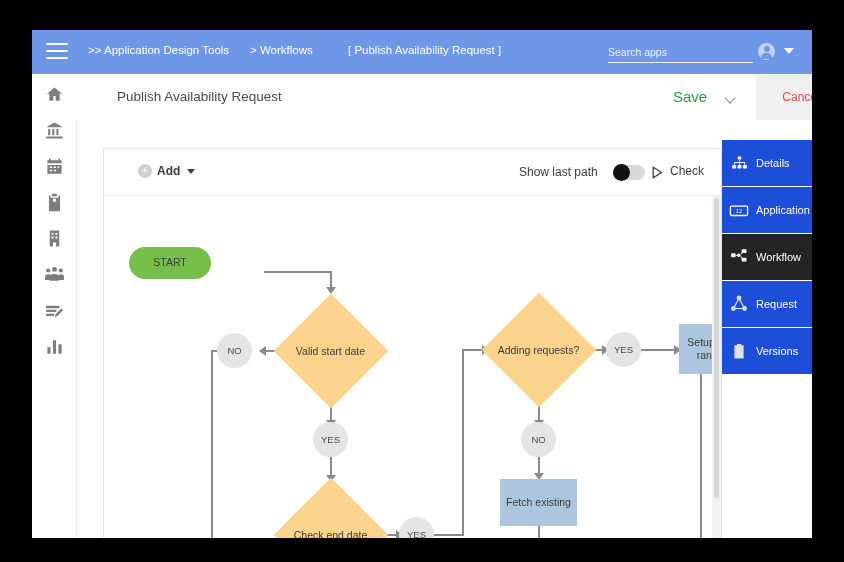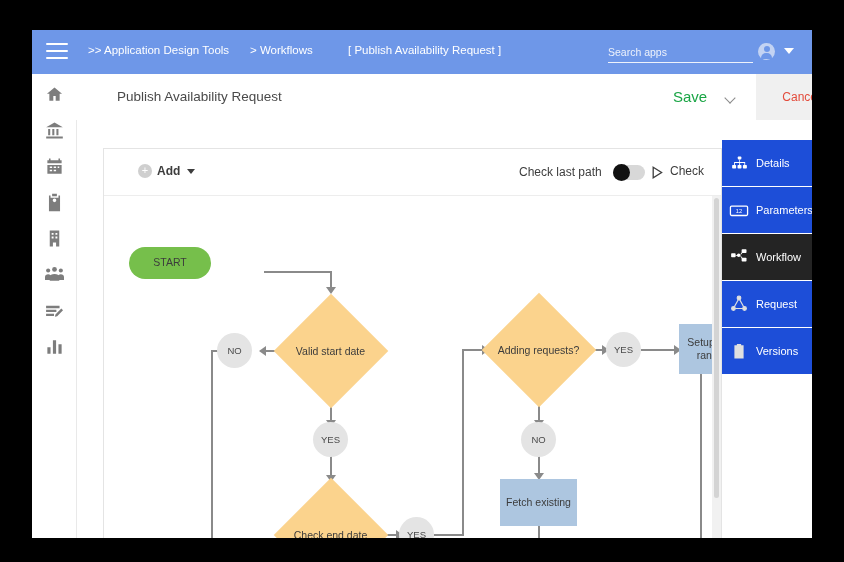--- a/index.html
+++ b/index.html
@@ -195,21 +195,21 @@
       <span class="tlabel">Details</span>
     </div>
 
     <div class="tab" style="top:47px">
       <span class="ticon">
         <svg width="20" height="17" viewBox="0 0 28 20" fill="none" stroke="#fff" stroke-width="1.8">
           <rect x="2" y="4" width="24" height="13" rx="1.6"></rect>
           <text x="14" y="13.6" font-size="8" fill="#fff" stroke="none" text-anchor="middle" font-family="Liberation Sans">12</text>
         </svg>
       </span>
-      <span class="tlabel">Parameters</span>
+      <span class="tlabel">Application</span>
     </div>
 
     <div class="tab sel" style="top:94px">
       <span class="ticon">
         <svg width="18" height="18" viewBox="0 0 24 24" fill="#fff">
             <rect x="1.5" y="7" width="6" height="5.2" rx="1"></rect>
             <rect x="15.5" y="1.5" width="6.5" height="5" rx="1"></rect>
             <rect x="15.5" y="13" width="6.5" height="5" rx="1"></rect>
             <circle cx="11.6" cy="9.6" r="2.4"></circle>
             <path d="M7.4 9.2h2.1v1.1H7.4zM13.8 8.2l2.6-3.2.85.7-2.6 3.2zm0 3.2.85-.7 2.6 3.2-.85.7z"></path>
@@ -241,21 +241,21 @@
   </div>
 
   <div class="canvas-wrap">
 
     <div class="tbar">
       <div class="add-btn">
         <div class="add-circ">+</div>
         <div class="add-lbl">Add</div>
         <div class="add-caret"></div>
       </div>
-      <div class="slp">Check last path</div>
+      <div class="slp">Show last path</div>
       <div class="toggle">
         <div class="knob"></div>
       </div>
       <div class="test-btn">
         <span class="play-hollow">
           <svg width="11" height="13" viewBox="0 0 11 13" fill="none" stroke="#3d3d3d" stroke-width="1.3">
               <path d="M1.2 1.2 9.6 6.5 1.2 11.8z"></path>
             </svg>
         </span>
         <span class="test-lbl">Check</span>

